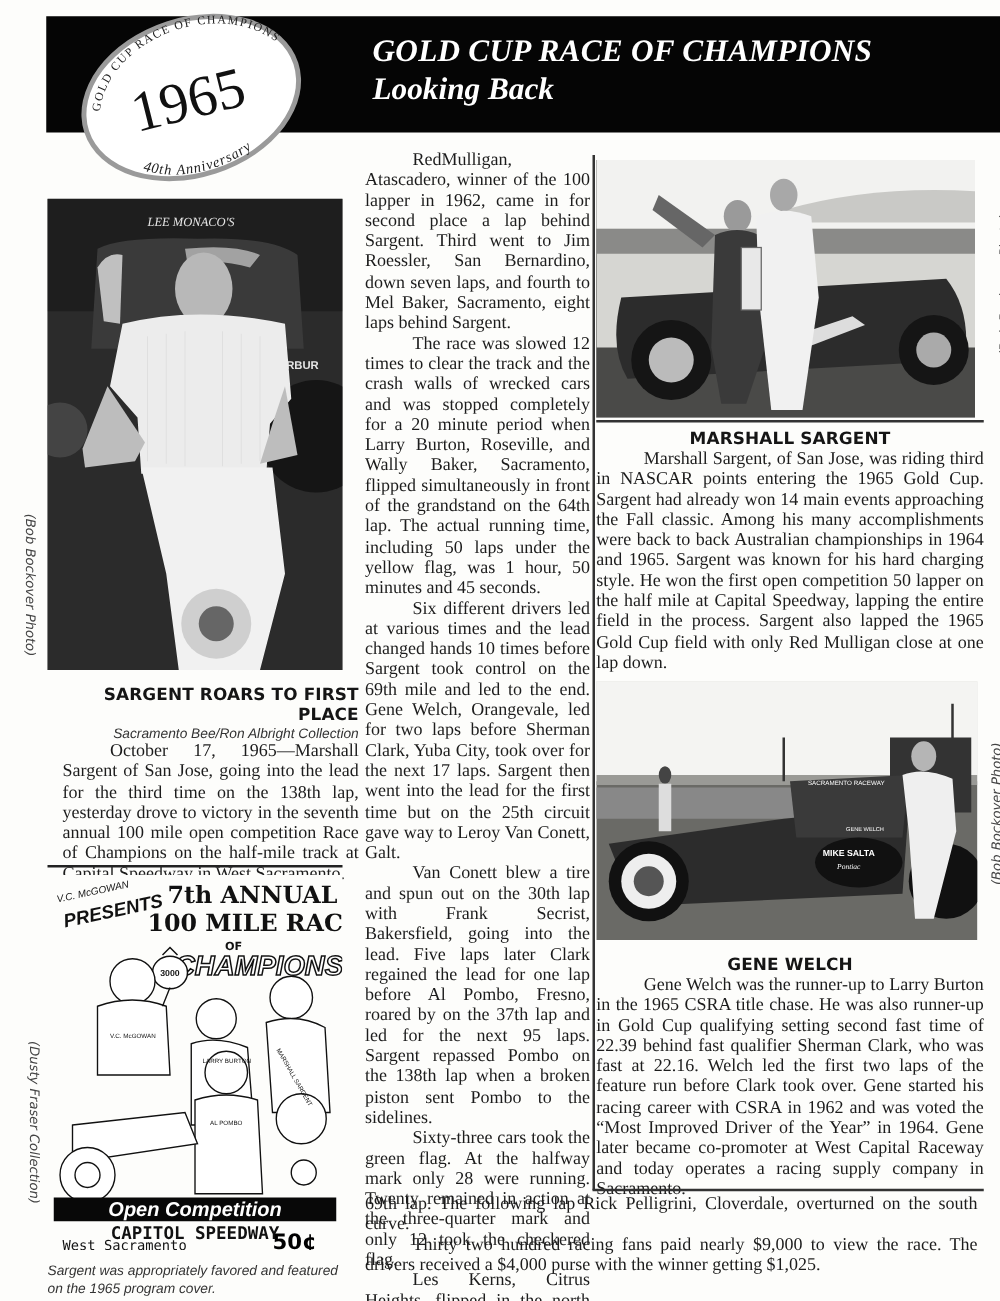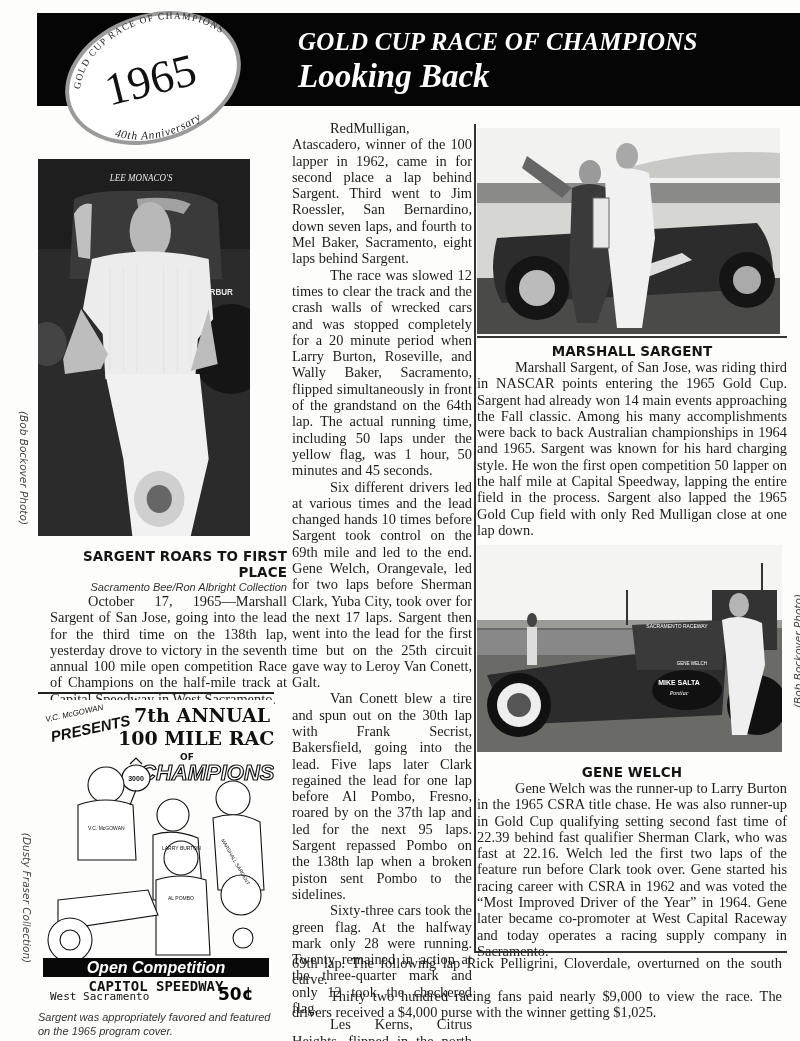--- a/index.html
+++ b/index.html
@@ -12,21 +12,21 @@
       background: #050505;
     }
     .header-title {
       position: absolute; left: 298px; top: 28px;
       font-family: "Liberation Serif", serif; font-style: italic; font-weight: bold;
       font-size: 25px; color: #ffffff; letter-spacing: 0.2px; white-space: nowrap;
     }
     .header-subtitle {
       position: absolute; left: 298px; top: 58px;
       font-family: "Liberation Serif", serif; font-style: italic; font-weight: bold;
-      font-size: 33px; color: #ffffff; white-space: nowrap;
+      font-size: 25px; color: #ffffff; white-space: nowrap;
     }
 
     
     .badge {
       position: absolute; left: 58px; top: 2px; width: 190px; height: 148px;
     }
     .badge svg { width: 100%; height: 100%; overflow: visible; }
 
     
     .body-text {
@@ -48,21 +48,21 @@
       transform-origin: left top;
     }
 
     
     .photo {
       position: absolute; overflow: hidden; background: #2a2a2a;
     }
     .photo svg { width: 100%; height: 100%; display: block; }
 
     
-    #photo-sargent-roars { left: 38px; top: 159px; width: 212px; height: 377px; }
+    #photo-sargent-roars { left: 38px; top: 159px; width: 236px; height: 377px; }
 
     
     .left-caption { position: absolute; left: 38px; top: 548px; width: 237px; margin-left: 12px; }
     .left-caption .caption-head { text-align: right; }
     .left-caption .credit-italic { text-align: right; margin-top: 1px; }
     .left-caption .body-text { margin-top: 0px; }
 
     .left-divider { position: absolute; left: 38px; top: 692px; width: 236px; height: 2px; background: #222; }
 
     

